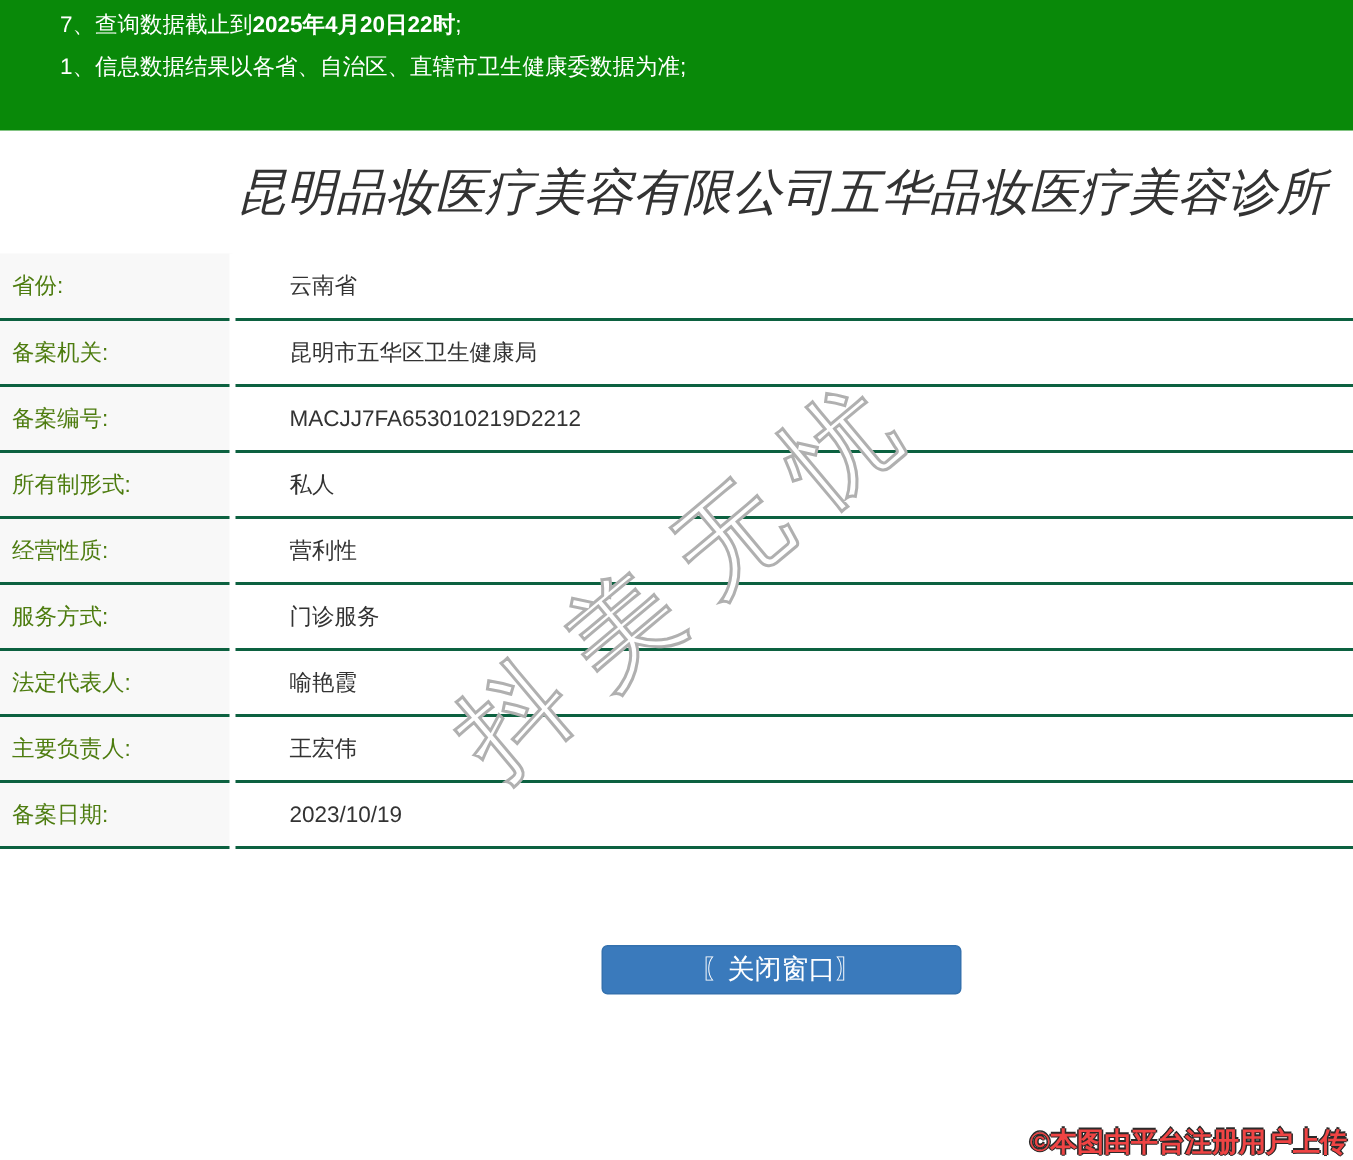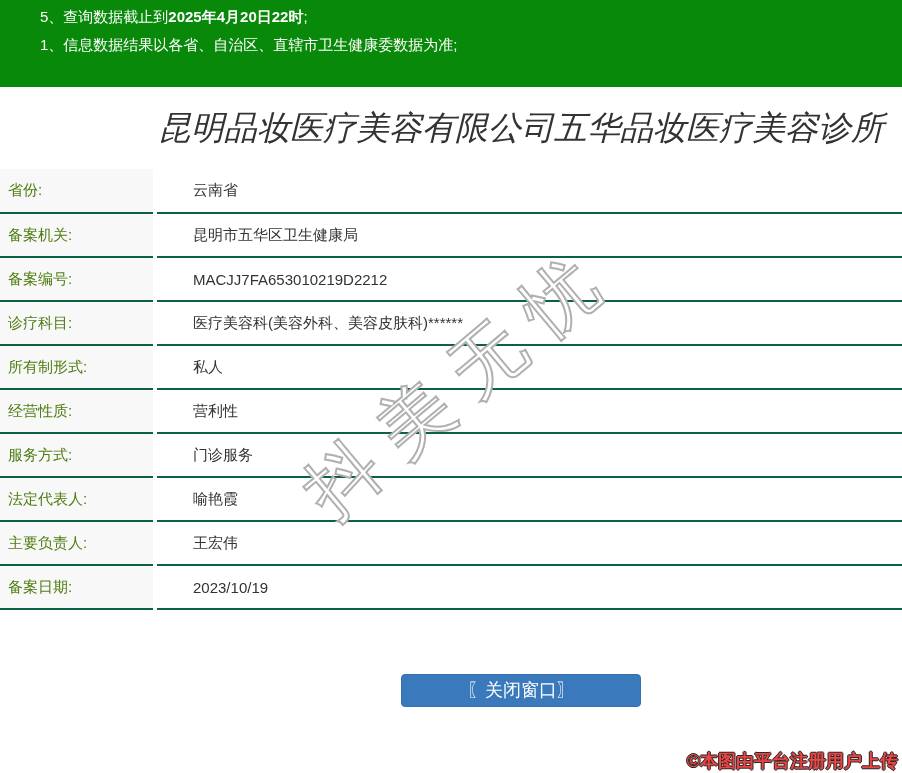--- a/index.html
+++ b/index.html
@@ -101,43 +101,39 @@
     font-weight: bold;
     color: #ef4444;
     text-shadow: -1px 0 0 #2a2a2a, 1px 0 0 #2a2a2a, 0 -1px 0 #2a2a2a, 0 1px 0 #2a2a2a;
     z-index: 6;
   }
 </style>
 </head>
 <body>
 
 <div class="notice-bar">
-  <div class="notice-line"><span>5、查询数据截止到</span><b>2025年4月20日22时</b><span>;</span></div>
+  <div class="notice-line"><span>7、查询数据截止到</span><b>2025年4月20日22时</b><span>;</span></div>
   <div class="notice-line"><span>1、信息数据结果以各省、自治区、直辖市卫生健康委数据为准;</span><b></b><span></span></div>
 </div>
 
 <h1 class="page-title">昆明品妆医疗美容有限公司五华品妆医疗美容诊所</h1>
 
 <table class="record">
   <tbody>
     <tr>
       <td class="cell-label">省份:</td>
       <td class="cell-value">云南省</td>
     </tr>
     <tr>
       <td class="cell-label">备案机关:</td>
       <td class="cell-value">昆明市五华区卫生健康局</td>
     </tr>
     <tr>
       <td class="cell-label">备案编号:</td>
       <td class="cell-value">MACJJ7FA653010219D2212</td>
-    </tr>
-    <tr>
-      <td class="cell-label">诊疗科目:</td>
-      <td class="cell-value">医疗美容科(美容外科、美容皮肤科)******</td>
     </tr>
     <tr>
       <td class="cell-label">所有制形式:</td>
       <td class="cell-value">私人</td>
     </tr>
     <tr>
       <td class="cell-label">经营性质:</td>
       <td class="cell-value">营利性</td>
     </tr>
     <tr>

